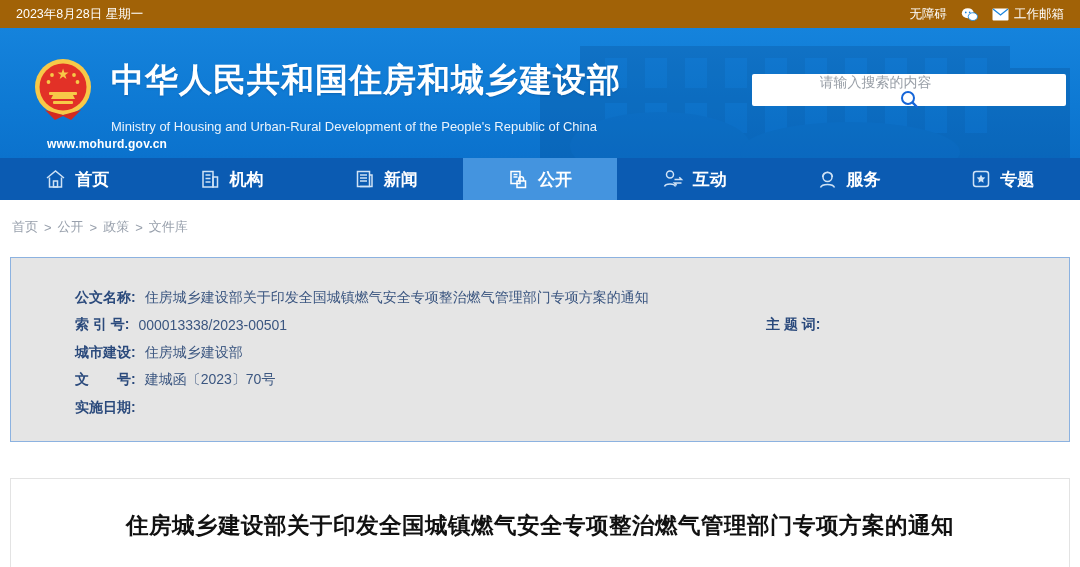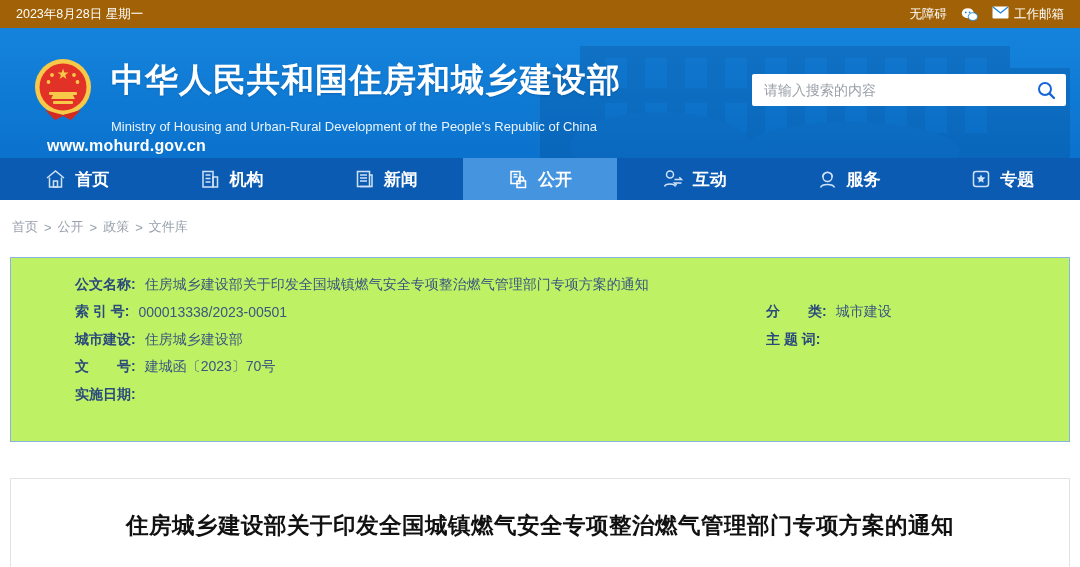--- a/index.html
+++ b/index.html
@@ -6,48 +6,48 @@
   html,body { width:1080px; height:567px; overflow:hidden; background:#fff;
     font-family:"Liberation Sans","DejaVu Sans",sans-serif; }
 
   
   .topbar {
     height:28px; background:#a16207; color:#fff;
     display:flex; align-items:center; justify-content:space-between;
     padding:0 16px; font-size:12.5px;
   }
   .topbar-right { display:flex; align-items:center; gap:14px; }
-  .topbar-link { display:flex; gap:5px; cursor:pointer; }
+  .topbar-link { display:flex; align-items:center; gap:5px; cursor:pointer; }
   .topbar .ico { display:inline-flex; }
 
   
   .header {
     position:relative; height:130px;
     background:linear-gradient(180deg,#1583dc 0%,#0e79d3 60%,#0b72cd 100%);
     overflow:hidden;
   }
   .header-building {
     position:absolute; right:0; top:0; height:130px; opacity:.22; pointer-events:none;
   }
   .brand { position:absolute; left:33px; top:14px; display:flex; }
   .emblem { width:60px; height:64px; margin-top:16px; }
   .site-url {
     position:absolute; left:14px; top:95px; color:#fff; font-weight:bold;
-    font-size:16px; letter-spacing:.2px;
+    font-size:12px; letter-spacing:.2px;
   }
   .brand-text { margin-left:18px; padding-top:16px; }
   .site-title {
     color:#fff; font-size:33px; font-weight:bold; letter-spacing:1px;
     text-shadow:0 1px 2px rgba(0,40,90,.25); white-space:nowrap;
   }
   .site-sub { color:#eaf3fc; font-size:13px; margin-top:16px; white-space:nowrap; }
 
   .searchbox {
     position:absolute; right:14px; top:46px; width:314px; height:32px;
-    background:#fff; border-radius:2px; display:flex; align-items:center;
+    background:#fff; border-radius:2px; display:flex; align-items:center;flex-direction:column;
   }
   .searchbox input {
     flex:1; border:none; outline:none; height:100%; padding:0 10px 0 12px;
     font-size:14px; color:#333; background:transparent;
     font-family:"Liberation Sans","DejaVu Sans",sans-serif;
   }
   .searchbox input::placeholder { color:#9aa0a8; }
   .search-btn { width:40px; height:100%; display:flex; align-items:center;
     justify-content:center; cursor:pointer; }
 
@@ -63,22 +63,22 @@
   
   .breadcrumb {
     padding:18px 0 0 12px; font-size:13px; color:#98a0ac;
     display:flex; align-items:center; gap:6px;
   }
   .crumb { cursor:pointer; }
 
   
   .infobox {
     margin:21px 10px 0 10px; height:185px;
-    background:#bef264; border:1px solid #8cb2e0;
-    padding:13px 20px 0 64px;
+    background:#e5e5e5; border:1px solid #8cb2e0;
+    padding:26px 20px 0 64px;
   }
   .meta-row { display:flex; align-items:center; height:27.5px; font-size:14px; }
   .meta-label { font-weight:bold; color:#2b4a7c; white-space:pre; }
   .meta-value { color:#3b5680; margin-left:9px; white-space:nowrap; }
   .info-cols { display:flex; }
   .info-col-left { width:691px; }
   .info-col-right { flex:1; }
 
   
   .article {
@@ -281,24 +281,20 @@
         <span class="meta-label">文　　号:</span>
         <span class="meta-value">建城函〔2023〕70号</span>
       </div>
       <div class="meta-row">
         <span class="meta-label">实施日期:</span>
         <span class="meta-value"></span>
       </div>
     </div>
     <div class="info-col-right">
       <div class="meta-row">
-        <span class="meta-label">分　　类:</span>
-        <span class="meta-value">城市建设</span>
-      </div>
-      <div class="meta-row">
         <span class="meta-label">主 题 词:</span>
         <span class="meta-value"></span>
       </div>
     </div>
   </div>
 </div>
 
 <div class="article">
   <div class="article-title">住房城乡建设部关于印发全国城镇燃气安全专项整治燃气管理部门专项方案的通知</div>
 </div>

